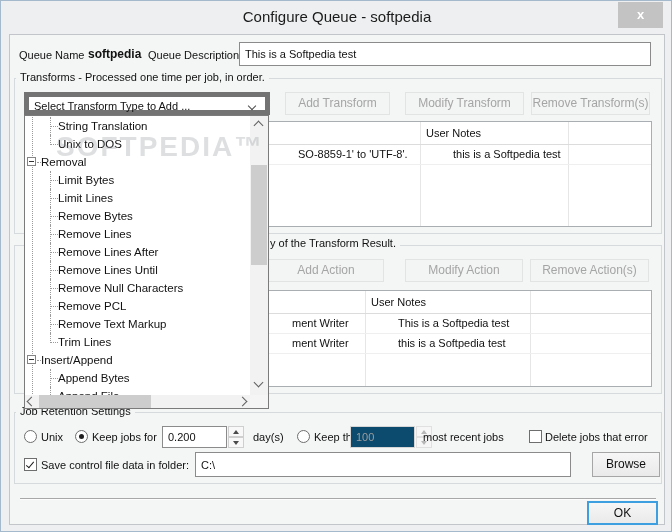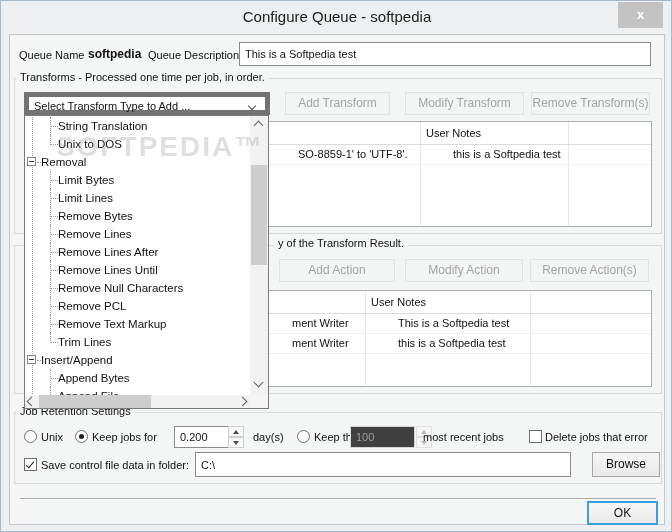--- a/index.html
+++ b/index.html
@@ -19,21 +19,21 @@
   .panel {
     position:absolute; left:8px; top:33px; width:656px; height:491px;
     background:#f4f5f5; border:1px solid #c2c6ca;
   }
   .lab { position:absolute; font-size:11px; line-height:13px; color:#111; white-space:nowrap; }
   .lab.b { font-weight:bold; font-size:12px; }
   .grp { position:absolute; border:1px solid #d7dadd; background:transparent; }
   .grp-lab { position:absolute; font-size:11px; line-height:13px; color:#111; background:#f4f5f5; padding:0 4px; white-space:nowrap; z-index:2; }
   .tbox { position:absolute; background:#fff; border:1px solid #8b8b8b; }
   .tbox .val { position:absolute; left:5px; top:50%; transform:translateY(-50%); font-size:11px; color:#111; white-space:nowrap; }
-  .tbox.dis { background:#404040; border-color:#d6d6d6;padding-left:35px; }
+  .tbox.dis { background:#0c4a6e; border-color:#d6d6d6;padding-left:35px; }
   .tbox.dis .val { color:#9d9d9d; }
   .btn { position:absolute; background:linear-gradient(#f6f6f6,#eaeaea); border:1px solid #a6a6a6; text-align:center; font-size:12px; color:#111; }
   .btn .bl { line-height:21px; display:block; white-space:nowrap; }
   .btn.dis { background:#f3f4f4; border-color:#e2e3e3; color:#a5a5a5; }
   .btn.ok { border:2px solid #3e9fe0; }
   .btn.ok .bl { line-height:20px; }
   
   .combo { position:absolute; background:#fff; border:5px solid #737373; }
   .combo .val { position:absolute; left:5px; top:3px; font-size:11px; color:#111; white-space:nowrap; }
   .chev { position:absolute; width:6px; height:6px; border-right:1.5px solid #4a4a4a; border-bottom:1.5px solid #4a4a4a; transform:rotate(45deg); }
@@ -128,23 +128,23 @@
       <div class="thead">
         <span class="hcell" style="left:401px">User Notes</span>
       </div>
       <div class="trow" style="top:23px;height:20px">
         <span class="tcell" style="left:246px">SO-8859-1' to 'UTF-8'.</span>
         <span class="tcell" style="left:401px">this is a Softpedia test</span>
       </div>
     </div>
 
     <div class="grp" style="left:4px;top:210px;width:648px;height:149px"></div>
-    <span class="grp-lab" style="left:264px;top:202px">y of the Transform Result.</span>
-
-    <div class="btn dis" style="left:269px;top:224px;width:116px;height:23px">
+    <span class="grp-lab" style="left:256px;top:202px">y of the Transform Result.</span>
+
+    <div class="btn dis" style="left:258px;top:224px;width:116px;height:23px">
       <span class="bl">Add Action</span>
     </div>
     <div class="btn dis" style="left:395px;top:224px;width:118px;height:23px">
       <span class="bl">Modify Action</span>
     </div>
     <div class="btn dis" style="left:520px;top:224px;width:119px;height:23px">
       <span class="bl">Remove Action(s)</span>
     </div>
 
     <div class="table" style="left:14px;top:255px;width:628px;height:97px">
@@ -167,21 +167,21 @@
     <span class="grp-lab" style="left:6px;top:370px">Job Retention Settings</span>
 
     <div class="radio" style="left:14px;top:395px"></div>
     <span class="lab" style="left:31px;top:396px">Unix</span>
 
     <div class="radio" style="left:65px;top:395px">
       <span class="dot"></span>
     </div>
     <span class="lab" style="left:82px;top:396px">Keep jobs for</span>
 
-    <div class="tbox" style="left:164px;top:391px;width:65px;height:22px">
+    <div class="tbox" style="left:152px;top:391px;width:65px;height:22px">
       <span class="val">0.200</span>
     </div>
     <div class="spin" style="left:218px;top:391px">
       <span class="sbtn">
           <i class="tri-up"></i>
         </span>
       <span class="sbtn dn">
           <i class="tri-dn"></i>
         </span>
     </div>

